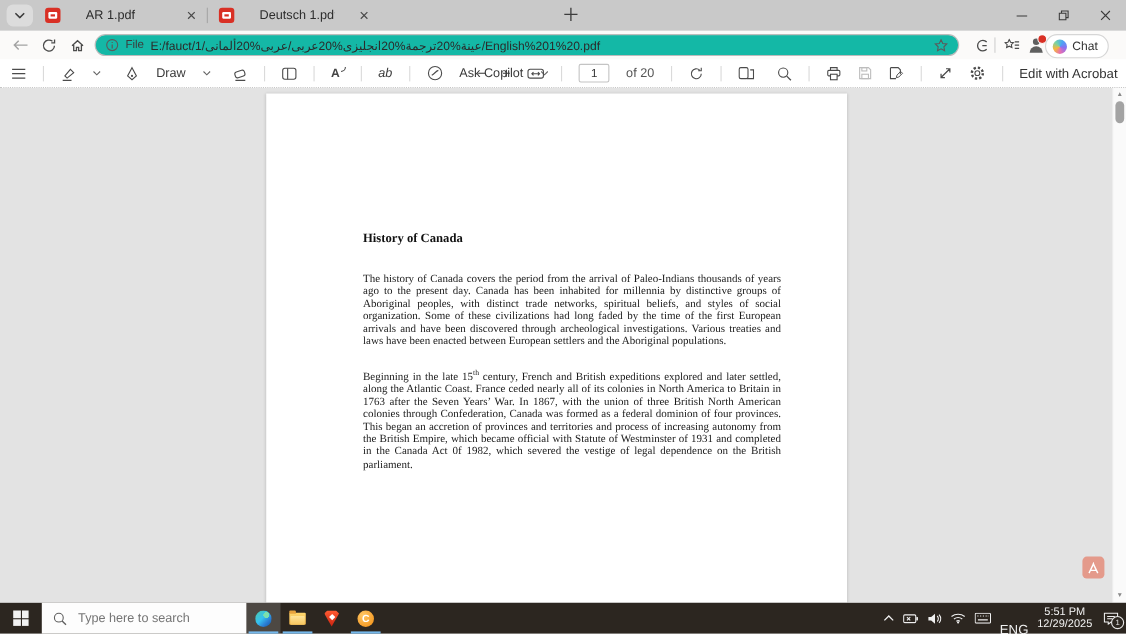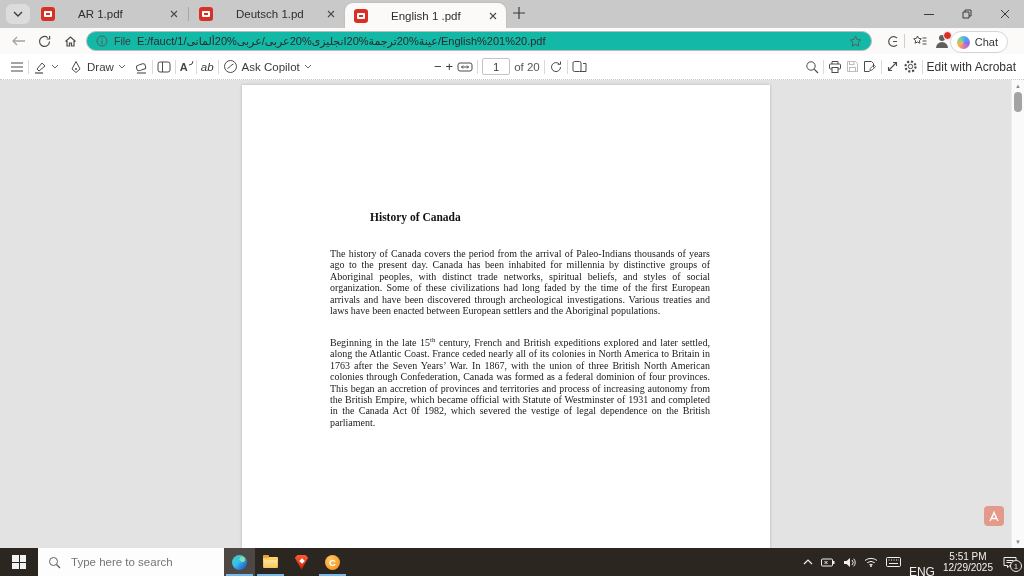--- a/index.html
+++ b/index.html
@@ -33,34 +33,34 @@
   #chatbtn{position:absolute;right:16px;top:3px;height:20px;border:1px solid #d6d6d6;border-radius:11px;background:#fff;
     display:flex;align-items:center;gap:5px;padding:0 9px 0 6px;font-size:11px;color:#333;}
   .copilot-dot{width:13px;height:13px;border-radius:50%;
     background:conic-gradient(from 30deg,#4ba3f5,#8a6ff0,#e66fb2,#f6b73c,#74d3a8,#4ba3f5);}
   #avatar{position:absolute;left:934px;top:5px;width:16px;height:16px;}
   #avatar .dot{position:absolute;right:-2px;top:-2px;width:7px;height:7px;border-radius:50%;background:#d93025;border:1px solid #fbfaf9;}
   .vdiv{position:absolute;top:6px;width:1px;height:14px;background:#cfcfcf;}
 
   
   #pdftoolbar{position:absolute;left:0;top:54px;width:1024px;height:25px;background:#fff;border-bottom:1px dotted #c6c6c6;}
-  .tbgroup{position:absolute;top:0;height:25px;display:flex;align-items:center;gap:4px;}
+  .tbgroup{position:absolute;top:0;height:25px;display:flex;align-items:center;gap:15px;}
   .tsep{width:1px;height:14px;background:#dadada;flex:none}
   .tbtxt{font-size:11.5px;color:#3a3a3a;white-space:nowrap}
   .zoomtxt{font-size:13px;color:#3a3a3a}
   #pageinput{width:28px;height:17px;box-sizing:border-box;border:1px solid #c4c4c4;border-radius:2px;font-size:10.5px;
     text-align:center;color:#333;background:#fff;padding:0;font-family:inherit;}
   .ra{position:relative;font-size:11px;color:#444;font-weight:bold;padding-right:4px}
   .ra svg{position:absolute;right:-2px;top:-1px}
 
   
   #content{position:absolute;left:0;top:80px;width:1024px;height:468px;background:#e3e3e3;overflow:hidden;}
   #page{position:absolute;left:242px;top:5px;width:528px;height:463px;background:#fff;box-shadow:0 0 3px rgba(0,0,0,.2);}
   #doc-title{position:absolute;left:88px;top:126px;font-family:"Liberation Serif","DejaVu Serif",serif;
-    font-size:11.5px;font-weight:bold;color:#111;margin-left:40px;}
+    font-size:11.5px;font-weight:bold;color:#111;}
   .para{position:absolute;left:88px;width:380px;font-family:"Liberation Serif","DejaVu Serif",serif;
     font-size:10px;line-height:11.4px;color:#1a1a1a;text-align:justify;}
   #p1{top:163px}
   #p2{top:252px}
   sup{font-size:7px;vertical-align:super;line-height:0}
   #acrobat-fab{position:absolute;left:984px;top:426px;width:20px;height:20px;border-radius:4px;background:#e49a8b;
     display:flex;align-items:center;justify-content:center;}
   #vscroll{position:absolute;right:0;top:0;width:12px;height:468px;background:#fafafa;border-left:1px solid #ececec;}
   #vthumb{position:absolute;left:2px;top:12px;width:8px;height:20px;border-radius:4px;background:#a3a3a3;}
   .scrollarrow{position:absolute;left:0;width:12px;height:10px;display:flex;align-items:center;justify-content:center;
@@ -119,29 +119,20 @@
   <div class="tabdivider" style="left:188px"></div>
   <div class="tab" style="left:190px;width:154px;">
     <span class="favicon"></span>
     <span class="title">Deutsch 1.pdf</span>
     <span class="ic">
       <svg width="8" height="8">
           <path d="M1 1l6 6M7 1L1 7" stroke="#4a4a4a" stroke-width="1.1"></path>
         </svg>
     </span>
   </div>
-  <div class="tab active" style="left:345px;width:161px;">
-    <span class="favicon"></span>
-    <span class="title">English 1 .pdf</span>
-    <span class="ic">
-      <svg width="8" height="8">
-          <path d="M1 1l6 6M7 1L1 7" stroke="#4a4a4a" stroke-width="1.1"></path>
-        </svg>
-    </span>
-  </div>
   <div class="abs" style="left:512px;top:6px;">
     <span class="ic">
       <svg width="14" height="14">
           <path d="M7 1v12M1 7h12" stroke="#3c3c3c" stroke-width="1.2"></path>
         </svg>
     </span>
   </div>
 
   <div class="winbtn" style="right:76px">
     <svg width="10" height="10">

